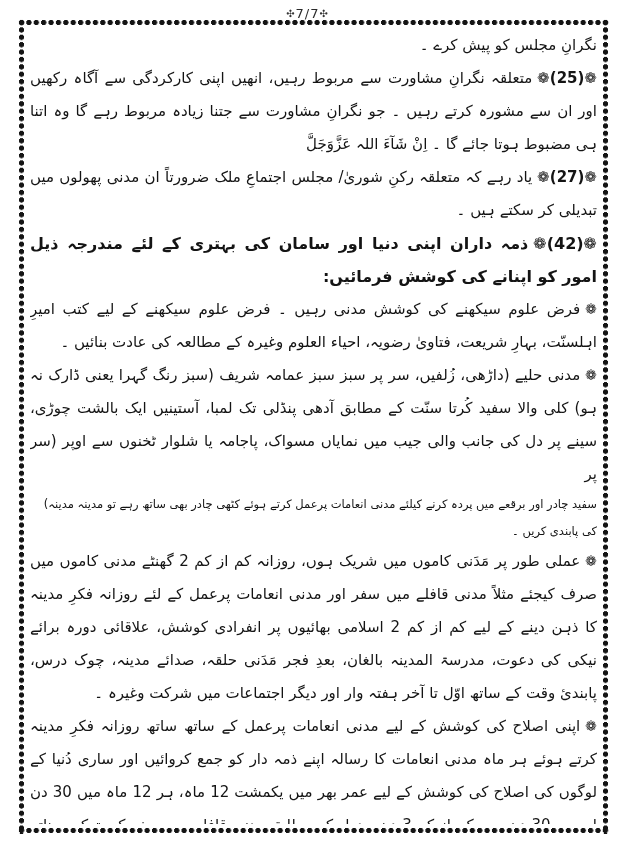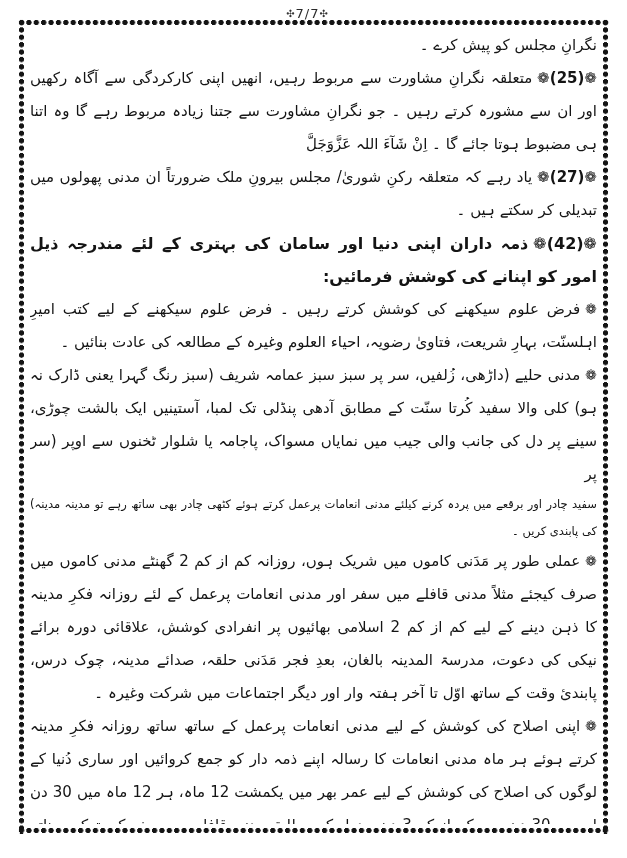--- a/index.html
+++ b/index.html
@@ -48,21 +48,21 @@
     font-size:15px;
     line-height:33px;
     overflow:hidden;
   }
   .para{margin:0;padding:0;}
   .marker{font-weight:bold;white-space:nowrap;}
   .marker:empty{display:none;}
   .marker{margin-left:5px;}
   .flower{font-size:14px;}
   .emphasis{font-weight:bold;font-size:16px;}
-  .small{font-size:11.5px;line-height:27px;}
+  .small{font-size:11.5px;line-height:27px;text-align:right;}
 </style>
 </head>
 <body>
 
 <div class="sheet">
 
   <div class="pagenum-row">
     <span class="orn">✣</span><span>7/7</span><span class="orn">✣</span>
   </div>
 
@@ -72,25 +72,25 @@
     <div class="bead left"></div>
     <div class="bead right"></div>
 
     <div class="content">
 
       <p class="para"><span>نگرانِ مجلس کو پیش کرے ۔</span></p>
 
       <p class="para"><span class="marker">❁(25)❁</span><span>متعلقہ نگرانِ مشاورت سے مربوط رہیں، انھیں اپنی کارکردگی سے آگاہ رکھیں اور ان سے مشورہ کرتے رہیں ۔ جو نگرانِ مشاورت سے جتنا زیادہ مربوط رہے گا وہ اتنا ہی مضبوط ہوتا جائے گا ۔ اِنْ شَآءَ اللہ عَزَّوَجَلَّ</span></p>
 
 
-      <p class="para"><span class="marker">❁(27)❁</span><span>یاد رہے کہ متعلقہ رکنِ شوریٰ/ مجلس بیرونِ ملک ضرورتاً ان مدنی پھولوں میں تبدیلی کر سکتے ہیں ۔</span></p>
+      <p class="para"><span class="marker">❁(27)❁</span><span>یاد رہے کہ متعلقہ رکنِ شوریٰ/ مجلس اجتماعِ ملک ضرورتاً ان مدنی پھولوں میں تبدیلی کر سکتے ہیں ۔</span></p>
 
       <p class="para emphasis"><span class="marker">❁(42)❁</span><span>ذمہ داران اپنی دنیا اور سامان کی بہتری کے لئے مندرجہ ذیل امور کو اپنانے کی کوشش فرمائیں:</span></p>
 
-      <p class="para"><span class="marker flower">❁</span><span>فرض علوم سیکھنے کی کوشش کرتے رہیں ۔ فرض علوم سیکھنے کے لیے کتب امیرِ اہلسنّت، بہارِ شریعت، فتاویٰ رضویہ، احیاء العلوم وغیرہ کے مطالعہ کی عادت بنائیں ۔</span></p>
+      <p class="para"><span class="marker flower">❁</span><span>فرض علوم سیکھنے کی کوشش مدنی رہیں ۔ فرض علوم سیکھنے کے لیے کتب امیرِ اہلسنّت، بہارِ شریعت، فتاویٰ رضویہ، احیاء العلوم وغیرہ کے مطالعہ کی عادت بنائیں ۔</span></p>
 
       <p class="para"><span class="marker flower">❁</span><span>مدنی حلیے (داڑھی، زُلفیں، سر پر سبز سبز عمامہ شریف (سبز رنگ گہرا یعنی ڈارک نہ ہو) کلی والا سفید کُرتا سنّت کے مطابق آدھی پنڈلی تک لمبا، آستینیں ایک بالشت چوڑی، سینے پر دل کی جانب والی جیب میں نمایاں مسواک، پاجامہ یا شلوار ٹخنوں سے اوپر (سر پر</span></p>
 
       <p class="para small"><span>سفید چادر اور برقعے میں پردہ کرنے کیلئے مدنی انعامات پرعمل کرتے ہوئے کٹھی چادر بھی ساتھ رہے تو مدینہ مدینہ) کی پابندی کریں ۔</span></p>
 
       <p class="para"><span class="marker flower">❁</span><span>عملی طور پر مَدَنی کاموں میں شریک ہوں، روزانہ کم از کم 2 گھنٹے مدنی کاموں میں صرف کیجئے مثلاً مدنی قافلے میں سفر اور مدنی انعامات پرعمل کے لئے روزانہ فکرِ مدینہ کا ذہن دینے کے لیے کم از کم 2 اسلامی بھائیوں پر انفرادی کوشش، علاقائی دورہ برائے نیکی کی دعوت، مدرسۃ المدینہ بالغان، بعدِ فجر مَدَنی حلقہ، صدائے مدینہ، چوک درس، پابندیٔ وقت کے ساتھ اوّل تا آخر ہفتہ وار اور دیگر اجتماعات میں شرکت وغیرہ ۔</span></p>
 
       <p class="para"><span class="marker flower">❁</span><span>اپنی اصلاح کی کوشش کے لیے مدنی انعامات پرعمل کے ساتھ ساتھ روزانہ فکرِ مدینہ کرتے ہوئے ہر ماہ مدنی انعامات کا رسالہ اپنے ذمہ دار کو جمع کروائیں اور ساری دُنیا کے لوگوں کی اصلاح کی کوشش کے لیے عمر بھر میں یکمشت 12 ماہ، ہر 12 ماہ میں 30 دن اور ہر 30 دن میں کم از کم 3 دن جدول کے مطابق مدنی قافلے میں سفر کی ترکیب بناتے رہیں ۔</span></p>
 
     </div>

